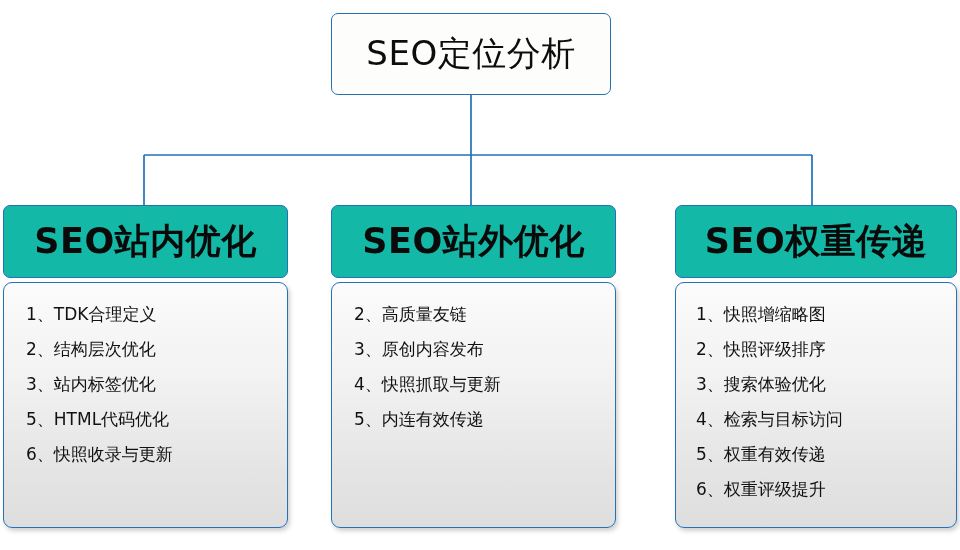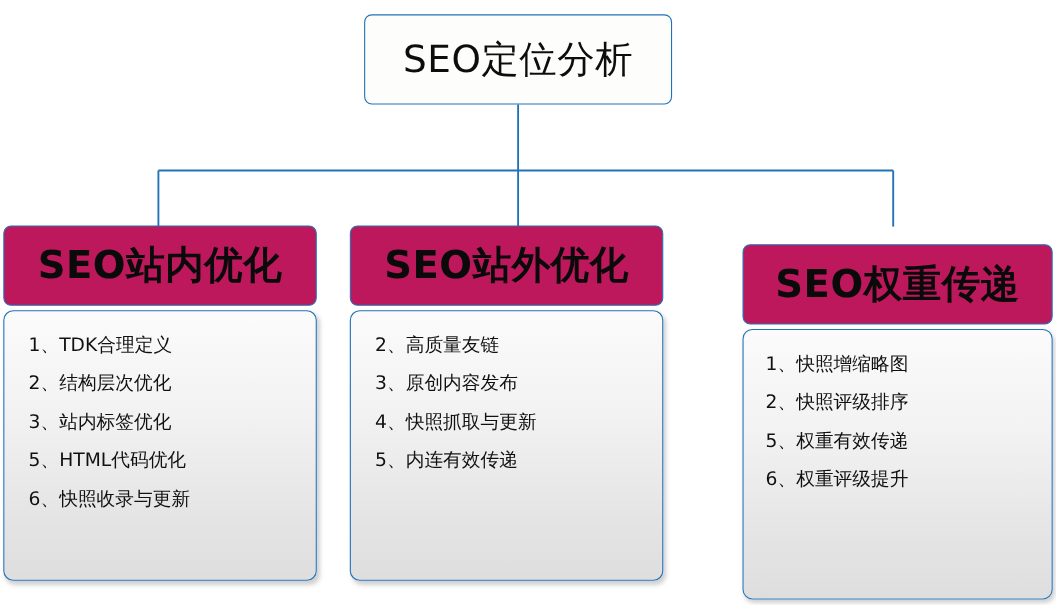--- a/index.html
+++ b/index.html
@@ -55,29 +55,29 @@
     white-space: nowrap;
   }
 
   
   .column {
     position: absolute;
     top: 205px;
     width: 285px;
   }
   .column.col-0 { left: 3px; }
-  .column.col-1 { left: 318px; }
-  .column.col-2 { left: 675px; width: 282px; margin-top: 17px; }
+  .column.col-1 { left: 331px; }
+  .column.col-2 { left: 675px; width: 282px; }
 
   .col-head {
     box-sizing: border-box;
     height: 73px;
     border: 1.6px solid #2272b8;
     border-radius: 7px;
-    background: #be185d;
+    background: #14b8a6;
     display: flex;
     align-items: center;
     justify-content: center;
     position: relative;
     z-index: 3;
     text-align: center;
   }
   .col-head-label {
     font-size: 35px;
     font-weight: 700;
@@ -167,19 +167,21 @@
   </div>
 
   <div class="column col-2">
     <div class="col-head">
       <span class="col-head-label">SEO权重传递</span>
     </div>
     <div class="col-body">
       <ul class="item-list">
         <li class="item">1、快照增缩略图</li>
         <li class="item">2、快照评级排序</li>
+        <li class="item">3、搜索体验优化</li>
+        <li class="item">4、检索与目标访问</li>
         <li class="item">5、权重有效传递</li>
         <li class="item">6、权重评级提升</li>
       </ul>
     </div>
   </div>
 
 </div>
 
 </body></html>

